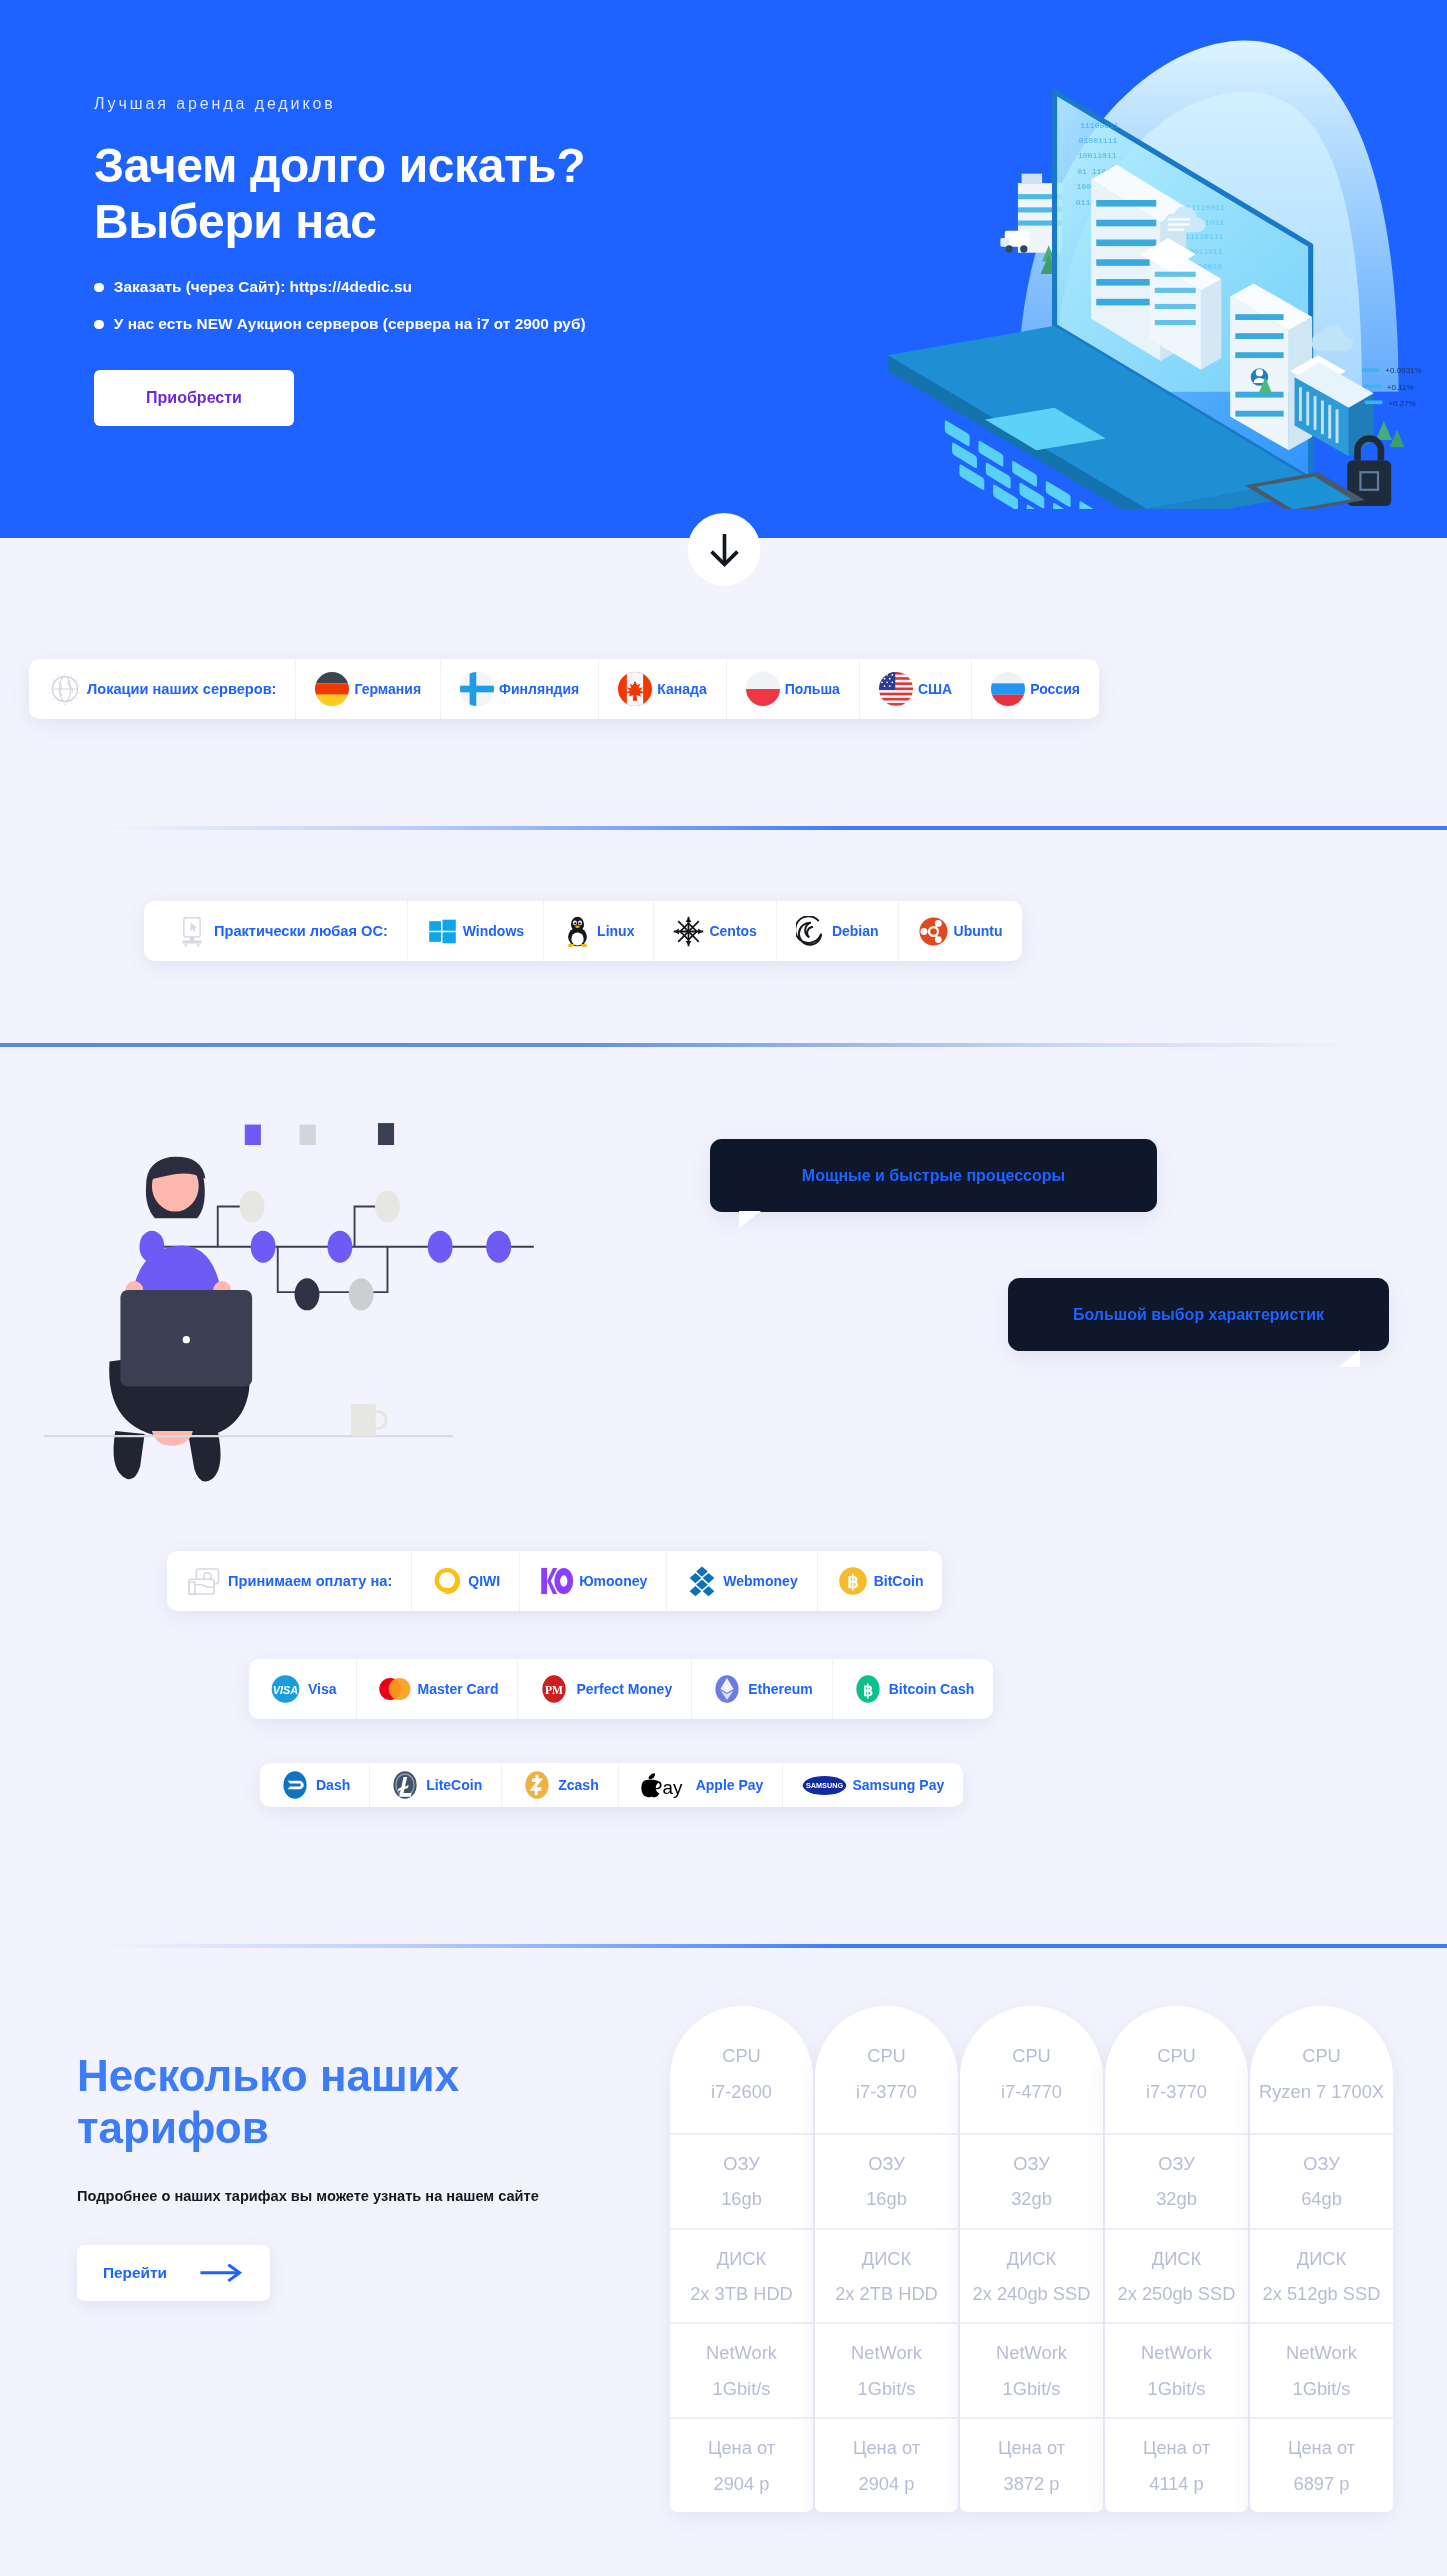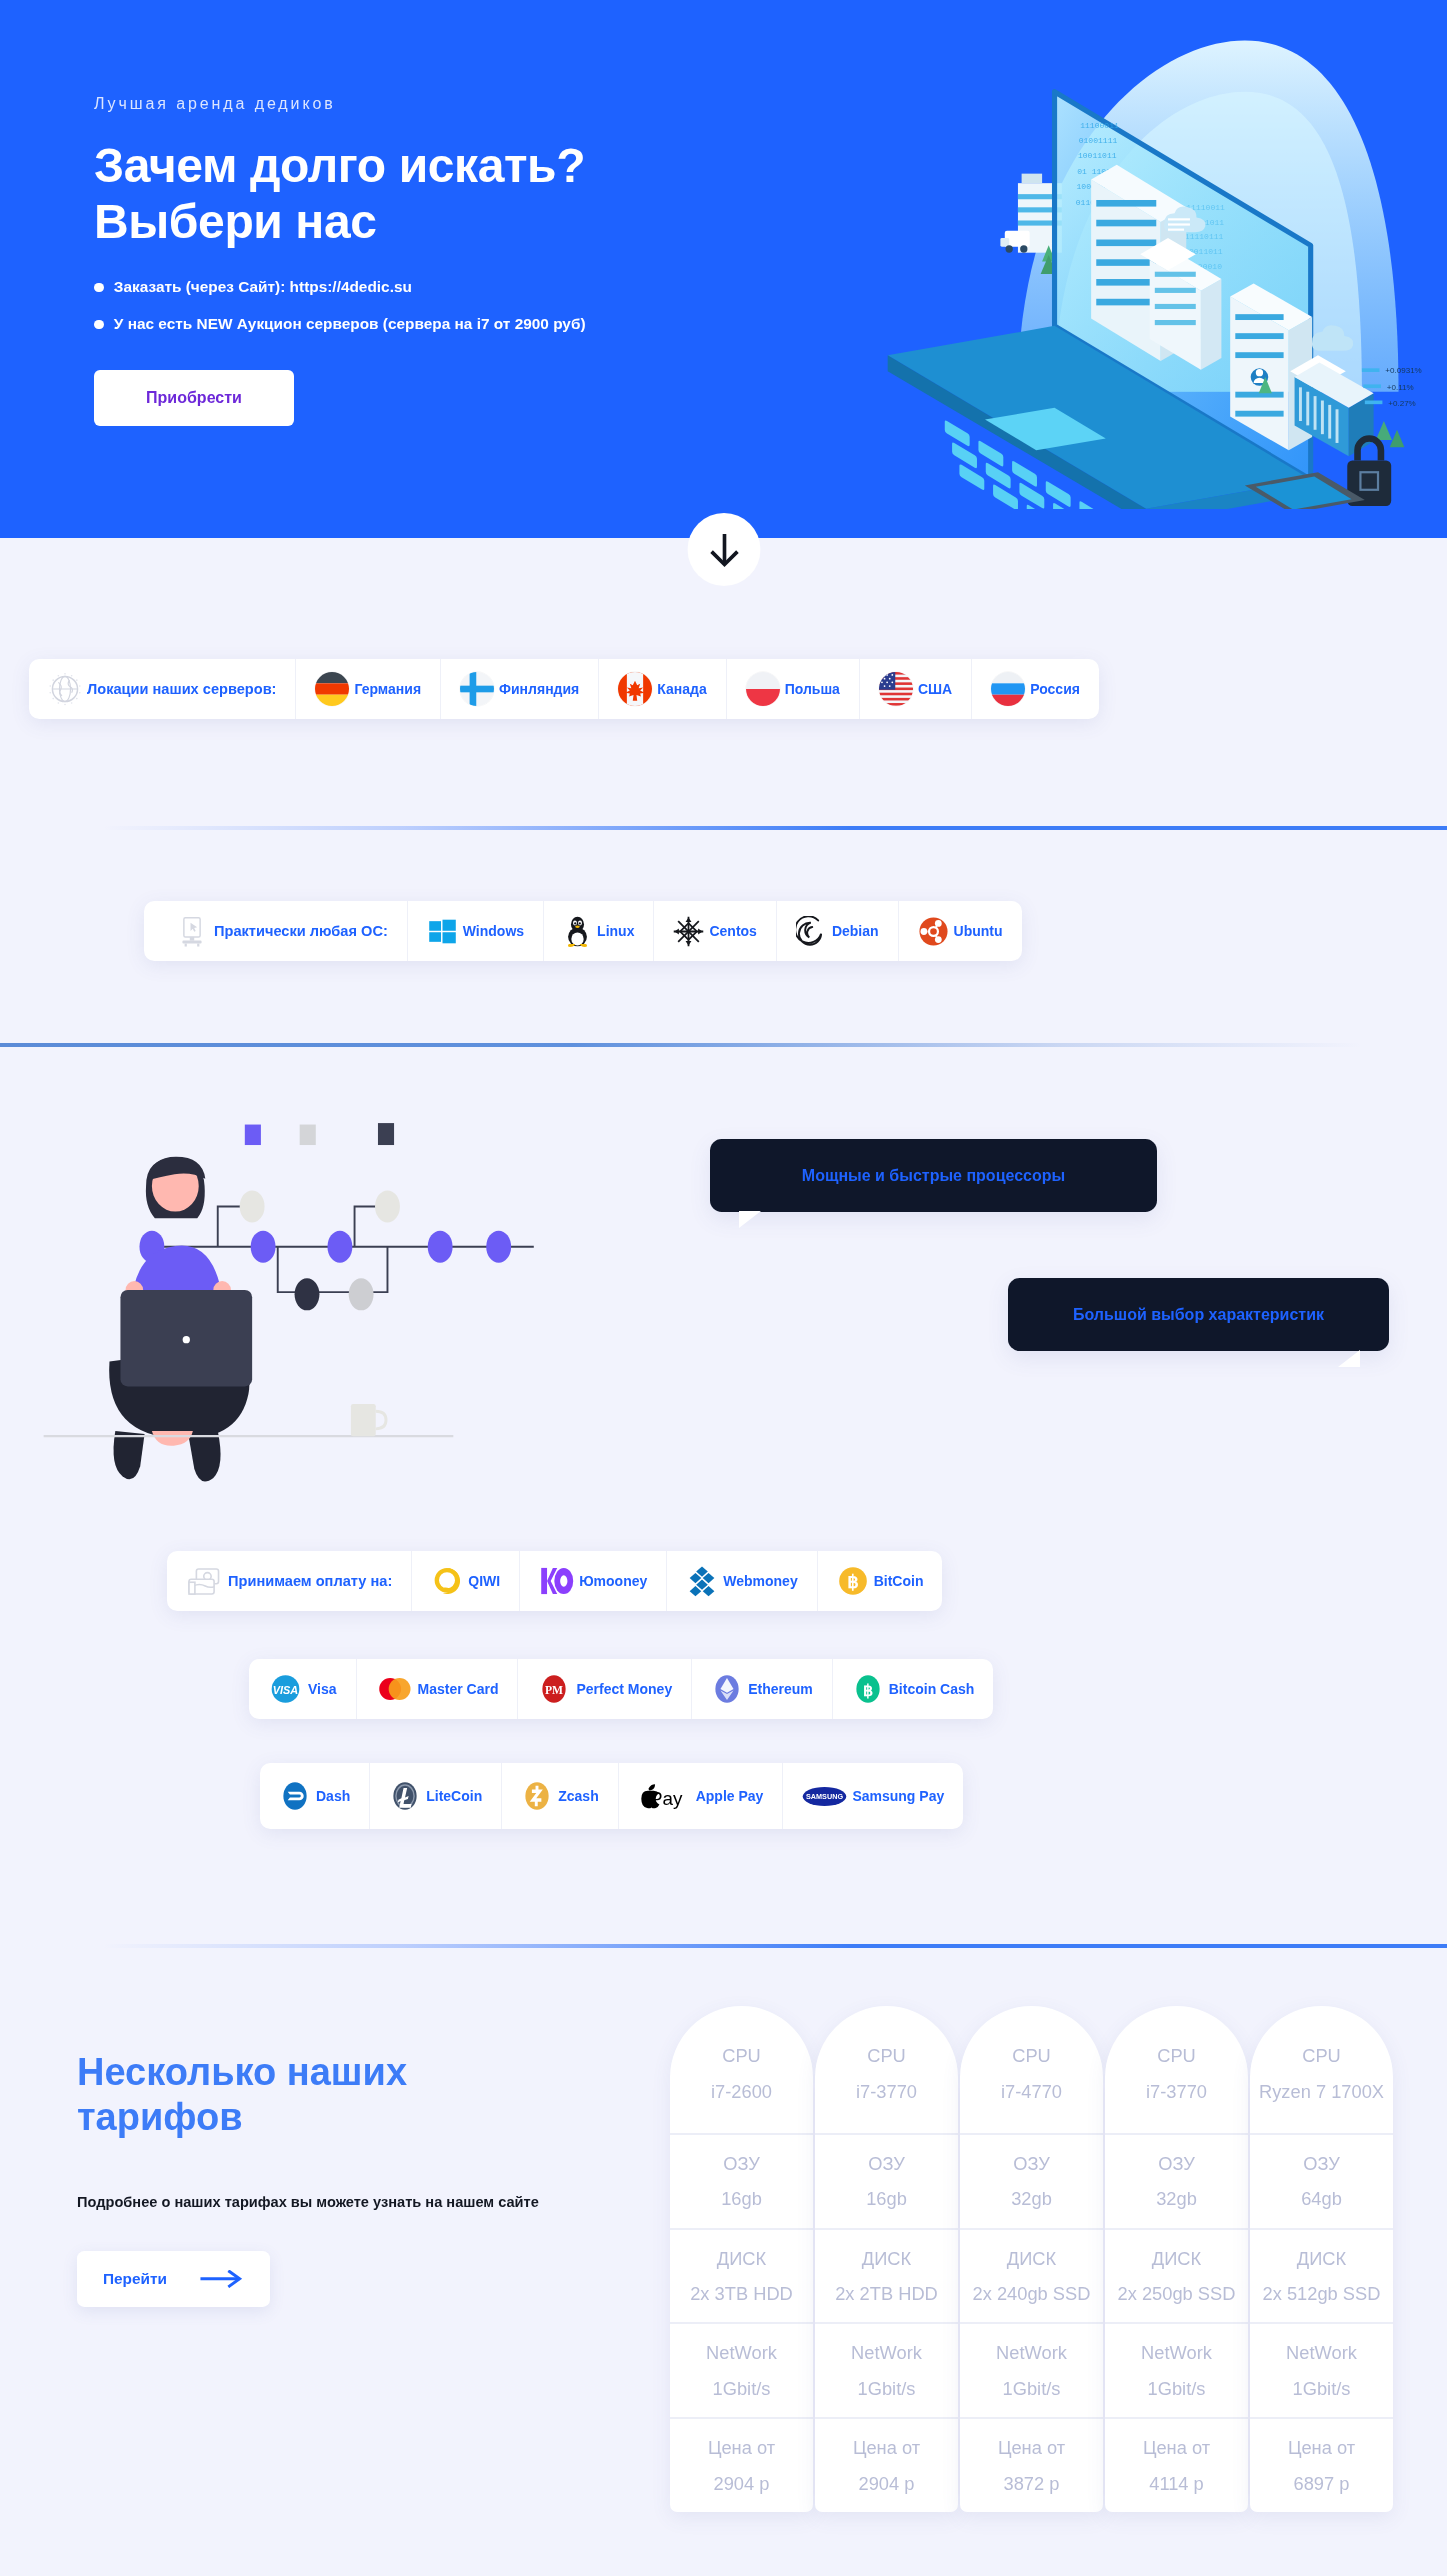--- a/index.html
+++ b/index.html
@@ -156,24 +156,24 @@
   }
   .bubble1 { left: 710px; top: 1139px; width: 447px; height: 73px; }
   .bubble1 .tail { bottom: -16px; left: 29px; border-width: 17.6px 22px 0 0; border-color: #ffffff transparent transparent transparent; }
   .bubble2 { left: 1008px; top: 1278px; width: 381px; height: 73px; }
   .bubble2 .tail { bottom: -16px; right: 29px; border-width: 0 22px 17.6px 0; border-color: transparent #ffffff transparent transparent; transform: scaleY(-1); }
 
   
   .tariff-left { position: absolute; left: 77px; top: 2050px; width: 498px; }
   .tariff-title {
     color: #3d7cf7;
-    font-size: 38px;
+    font-size: 44px;
     line-height: 1.18;
     font-weight: 700;
-    margin-bottom: 52px;
+    margin-bottom: 32px;
   }
   .tariff-sub {
     color: #141823;
     font-size: 14.6px;
     font-weight: 700;
     line-height: 1.45;
     margin-bottom: 38px;
   }
   .tariff-btn {
     display: inline-flex;
@@ -803,21 +803,21 @@
     <span class="chip-icon">
       <svg width="32" height="32" viewBox="0 0 44 44">
         <ellipse cx="22" cy="22" rx="16" ry="19" fill="#0ac18e"></ellipse>
         <text x="22" y="31" text-anchor="middle" font-size="22" font-weight="700" fill="#ffffff" font-family="Liberation Sans, sans-serif">฿</text>
       </svg>
     </span>
     <span class="chip-label">Bitcoin Cash</span>
   </div>
 </div>
 
-<div class="chipbar" style="left:260px; top:1763px; height:66px;justify-content:center;">
+<div class="chipbar" style="left:260px; top:1763px; height:44px;justify-content:center;">
   <div class="chip">
     <span class="chip-icon">
       <svg width="32" height="32" viewBox="0 0 44 44">
         <ellipse cx="22" cy="22" rx="16" ry="19" fill="#1072c2"></ellipse>
         <path d="M12 16 h16 a6 6 0 0 1 0 12 h-16 l3-4 h13 a2 2 0 0 0 0-4 h-13 Z" fill="#ffffff"></path>
       </svg>
     </span>
     <span class="chip-label">Dash</span>
   </div>
   <div class="chip">

